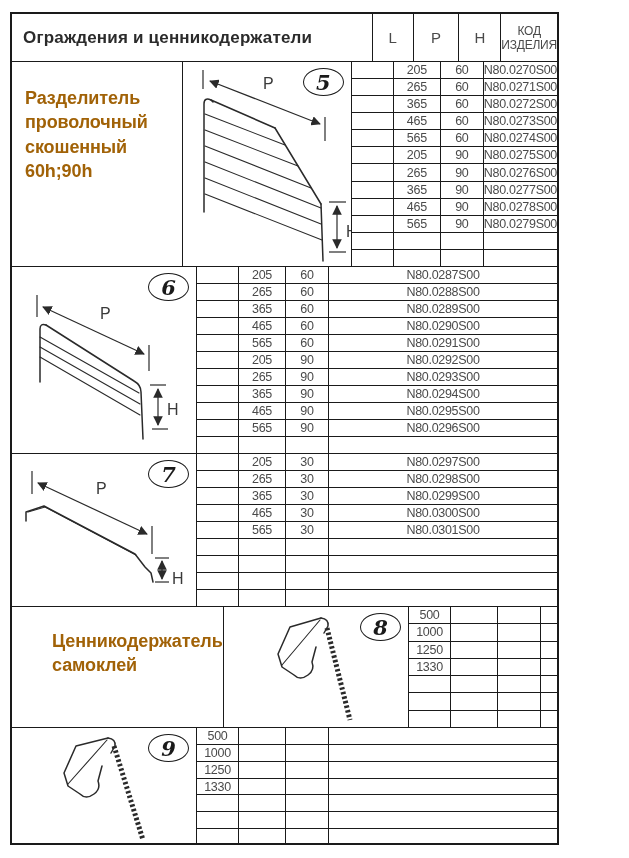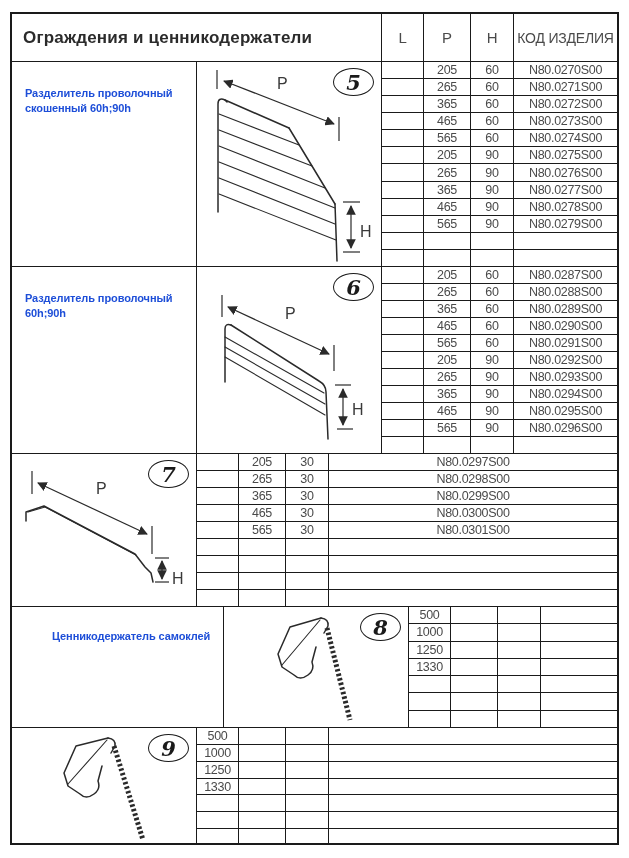--- a/index.html
+++ b/index.html
@@ -1,37 +1,37 @@
 <!DOCTYPE html>
 <html><head>
 <meta charset="utf-8">
 <style>
   * { margin:0; padding:0; box-sizing:border-box; }
   html,body { background:#ffffff; width:629px; height:858px; font-family:"Liberation Sans", sans-serif; }
   .catalog {
-    position:absolute; left:10px; top:12px; width:609px; height:833px;
+    position:absolute; left:10px; top:12px; width:549px; height:833px;
     border:2px solid #1a1a1a; background:#fff; display:flex; flex-direction:column;
   }
   
   .header-row { display:flex; height:48px; border-bottom:1.5px solid #1a1a1a; flex:none; }
   .h-title {
     width:370px; border-right:1.5px solid #1a1a1a; display:flex; align-items:center;
     padding-left:11px; font-size:17px; font-weight:bold; color:#2b2b2b; letter-spacing:.2px;
   }
   .h-col { display:flex; align-items:center; justify-content:center;
     font-size:15px; color:#4a4a4a; border-right:1px solid #1a1a1a; letter-spacing:-.2px; }
   .col-l { width:42px; } .col-p { width:47px; } .col-h { width:43px; }
-  .col-code { flex:1; border-right:none; font-size:14px; }
+  .col-code { flex:1; border-right:none; font-size:12px;text-align:center; }
   
   .sec { display:flex; border-bottom:1.5px solid #1a1a1a; flex:none; }
   .sec:last-child { border-bottom:none; }
   .sec1{height:205px;} .sec2{height:187px;} .sec3{height:153px;} .sec4{height:121px;} .sec5{height:117px;}
   .sec-label {
     width:185px; border-right:1px solid #1a1a1a; padding:24px 2px 0 13px;
-    font-size:11px; font-weight:bold; color:#1d4ed8; line-height:1.35; letter-spacing:-.1px;
+    font-size:18px; font-weight:bold; color:#a16207; line-height:1.35; letter-spacing:-.1px;
   }
   .sec4 .sec-label, .sec5 .sec-label { padding-top:22px;margin-left:27px; }
   .sec-draw { width:185px; border-right:1.5px solid #1a1a1a; position:relative; overflow:hidden; }
   .sec-draw svg { position:absolute; left:0; top:0; }
   .fig-badge {
     position:absolute; top:6px; right:7px; width:41px; height:28px;
     border:1.6px solid #1a1a1a; border-radius:50%;
     display:flex; align-items:center; justify-content:center;
     font-family:"DejaVu Serif", serif; font-style:italic; font-weight:bold;
     font-size:21px; color:#1a1a1a; background:#fff;
@@ -165,21 +165,20 @@
         <div class="row">
           <div class="cell cell-l"></div>
           <div class="cell cell-p"></div>
           <div class="cell cell-h"></div>
           <div class="cell cell-code"></div>
         </div>
       </div>
   </section>
 
   <section class="sec sec2">
-    <div class="sec-label">Разделитель проволочный 60h;90h</div>
     <div class="sec-draw">
       <svg width="185" height="187" viewBox="0 0 185 187">
         <defs>
           <marker id="ar2" viewBox="0 0 10 10" refX="9" refY="5" markerWidth="8" markerHeight="8" orient="auto-start-reverse">
             <path d="M0,0 L10,5 L0,10 z" fill="#2a2a2a"></path>
           </marker>
         </defs>
         <line class="dim" x1="25" y1="28" x2="25" y2="50"></line>
         <line class="dim" x1="137" y1="78" x2="137" y2="104"></line>
         <line class="dim" x1="31" y1="40" x2="132" y2="87" marker-start="url(#ar2)" marker-end="url(#ar2)"></line>

